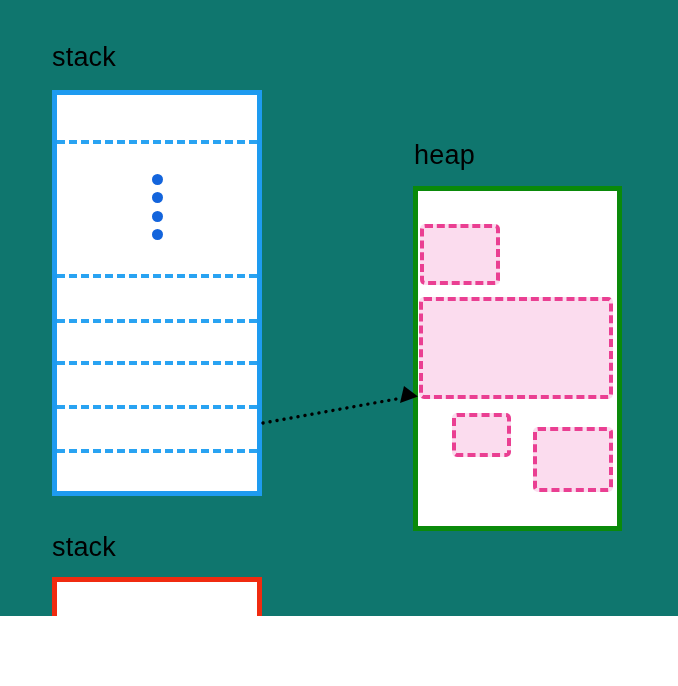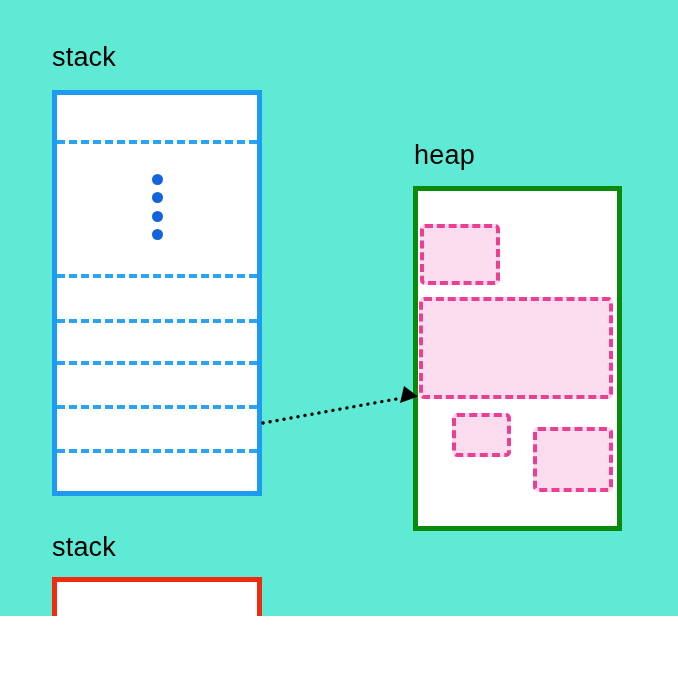--- a/index.html
+++ b/index.html
@@ -7,21 +7,21 @@
     padding: 0;
     background: #ffffff;
   }
   body {
     font-family: "Liberation Sans", "DejaVu Sans", sans-serif;
   }
   #canvas {
     position: relative;
     width: 678px;
     height: 616px;
-    background: #5eead4;
+    background: #0f766e;
     overflow: hidden;
   }
 
   .region-label {
     position: absolute;
     color: #000000;
     font-family: "Liberation Sans", "DejaVu Sans", sans-serif;
     font-size: 27px;
     line-height: 30px;
     letter-spacing: 0.2px;

